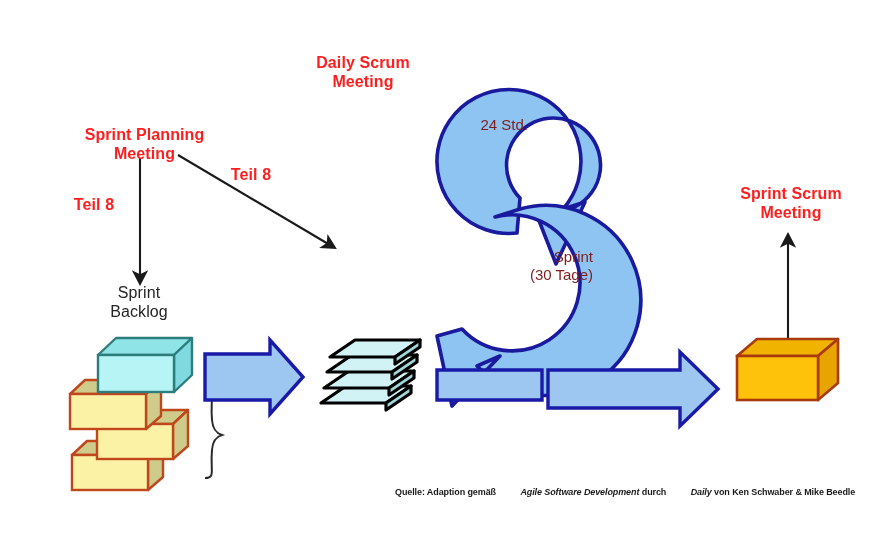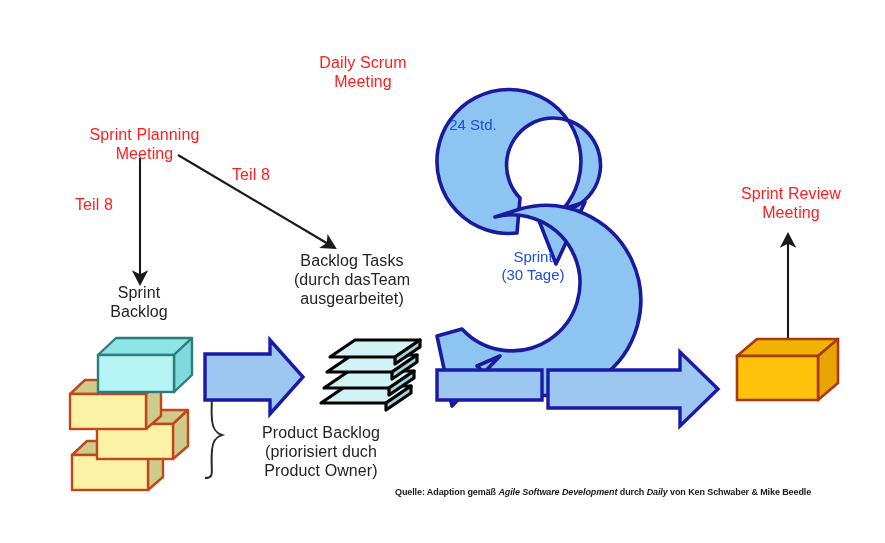--- a/index.html
+++ b/index.html
@@ -19,46 +19,46 @@
     overflow: hidden;
   }
   .lbl {
     position: absolute;
     text-align: center;
     line-height: 1.18;
     white-space: pre-line;
   }
   .red {
     color: #FF1E1E;
-    font-weight: normal;
+    font-weight: bold;
     font-size: 16px;
     letter-spacing: 0.1px;
   }
   .blk {
     color: #242424;
     font-size: 16px;
     letter-spacing: 0.1px;
   }
   .circ-lbl {
-    color: #1d4ed8;
+    color: #7f1d1d;
     font-size: 15px;
-    text-align: center;
+    text-align: right;
     position: absolute;
     line-height: 1.2;
     white-space: pre-line;
   }
   .src {
     position: absolute;
     font-size: 9px;
     color: #1a1a1a;
     font-weight: bold;
     white-space: nowrap;
     letter-spacing: -0.1px;
   }
-  .src i { font-style: italic; }
+  .src i { font-style: italic; margin-left: 22px; }
   svg.layer {
     position: absolute;
     left: 0;
     top: 0;
     width: 885px;
     height: 543px;
     overflow: visible;
   }
 </style>
 </head>
@@ -158,33 +158,27 @@
   <div class="lbl red" style="left:288px; top:54px; width:150px;">Daily Scrum
 Meeting</div>
 
   <div class="lbl red" style="left:62px; top:126px; width:165px;">Sprint Planning
 Meeting</div>
 
   <div class="lbl red" style="left:64px; top:196px; width:60px;">Teil 8</div>
 
   <div class="lbl red" style="left:221px; top:166px; width:60px;">Teil 8</div>
 
-  <div class="lbl red" style="left:716px; top:185px; width:150px;">Sprint Review
+  <div class="lbl red" style="left:716px; top:185px; width:150px;">Sprint Scrum
 Meeting</div>
 
   <div class="lbl blk" style="left:89px; top:284px; width:100px;">Sprint
 Backlog</div>
 
-  <div class="lbl blk" style="left:266px; top:252px; width:172px;">Backlog Tasks
-(durch dasTeam
-ausgearbeitet)</div>
 
-  <div class="lbl blk" style="left:235px; top:424px; width:172px;">Product Backlog
-(priorisiert duch
-Product Owner)</div>
 
 
   <div class="circ-lbl" style="left:418px; top:116px; width:110px;">24 Std.</div>
 
   <div class="circ-lbl" style="left:473px; top:248px; width:120px;">Sprint
 (30 Tage)</div>
 
   <div class="src" style="left:395px; top:487px;"><span>Quelle: Adaption gemäß </span><i>Agile Software Development</i><span> durch </span><i>Daily</i><span> von Ken Schwaber &amp; Mike Beedle</span></div>
 
 </div>

